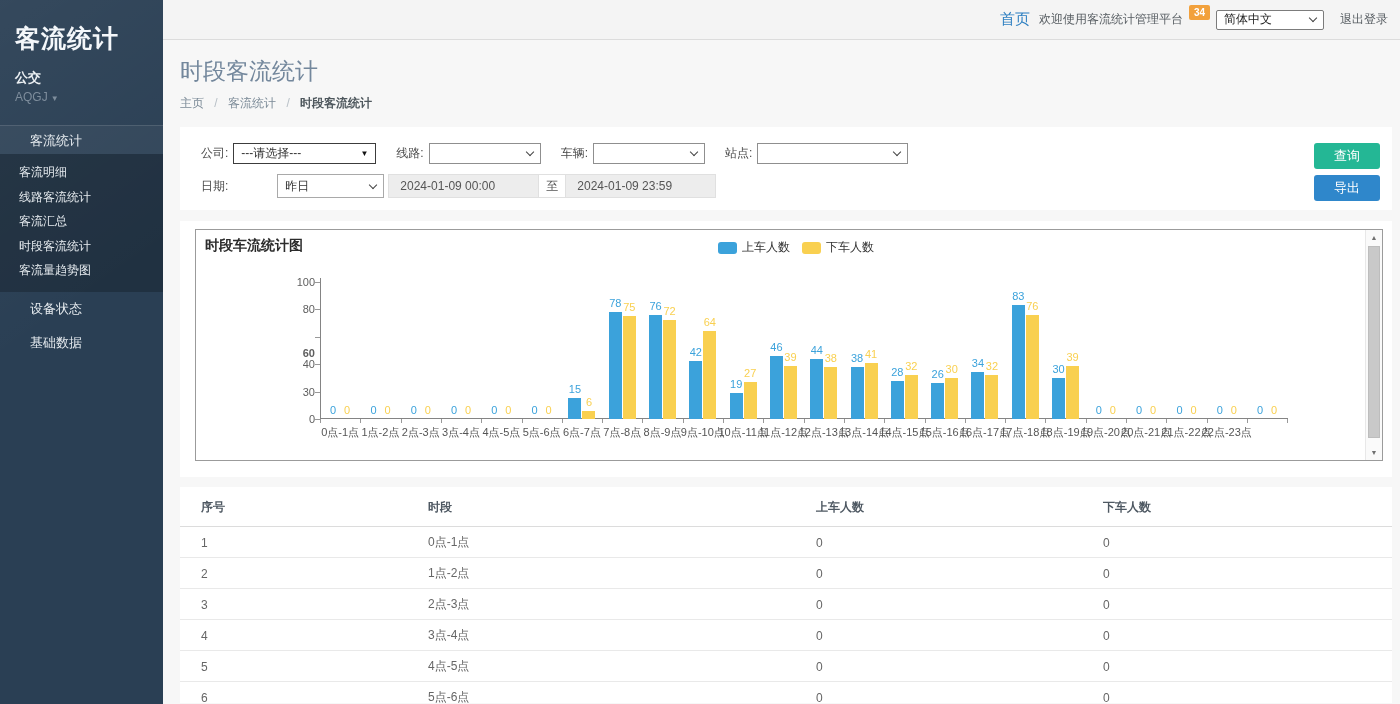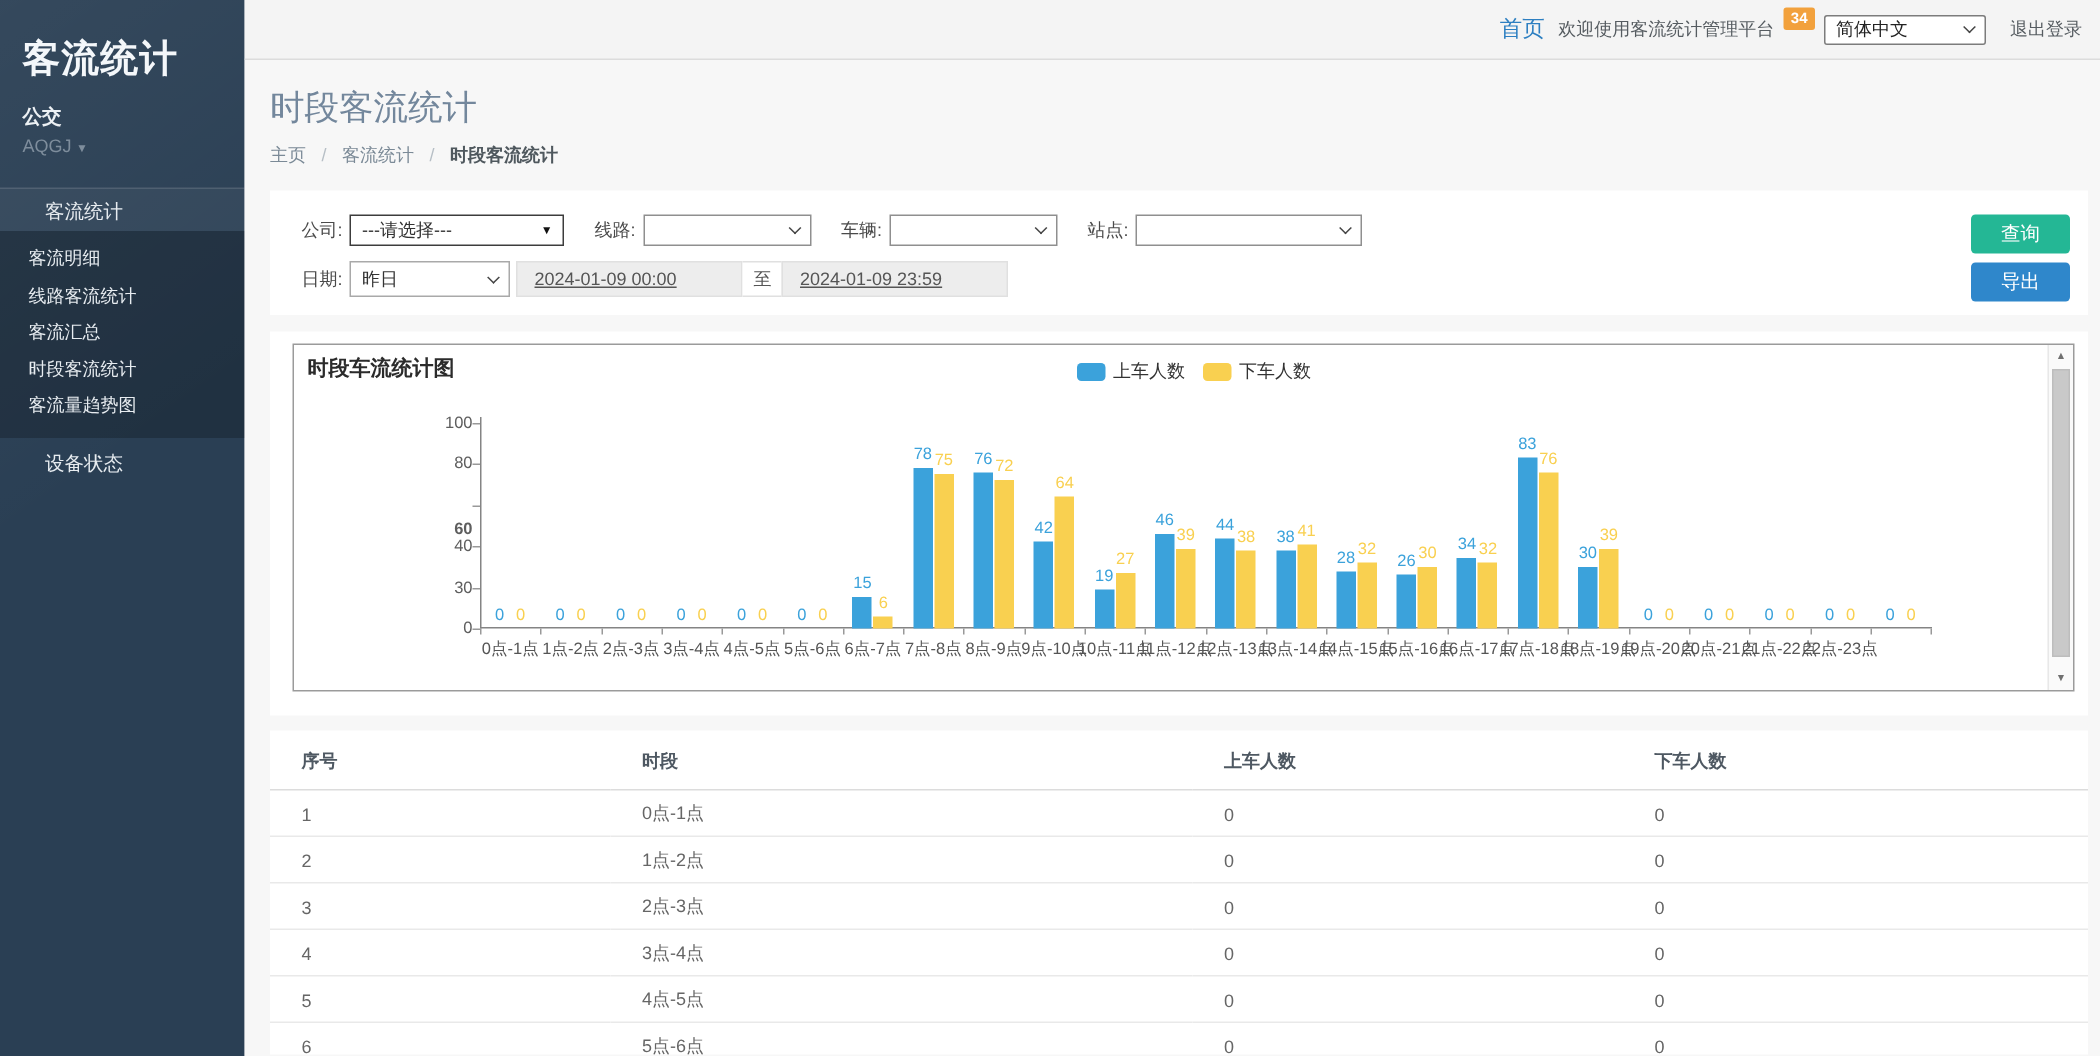--- a/index.html
+++ b/index.html
@@ -51,23 +51,23 @@
   .frow { display:flex; align-items:center; }
   .frow2 { margin-top:10px; }
   .flabel { font-size:12px; color:#4a4a4a; margin-right:5px; }
   .ml20 { margin-left:20px; }
   .sel { border:1px solid #8f8f8f; background:#fff; height:21px; display:flex; align-items:center;
     justify-content:space-between; padding:0 7px; font-size:12px; color:#333; cursor:pointer; }
   .sel-company { width:143px; border-color:#3c3c3c; }
   .sel-company .tri { font-size:8px; color:#111; }
   .sel-line, .sel-vehicle { width:112px; }
   .sel-station { width:151px; }
-  .sel-date { width:107px; height:24px; border-color:#a9a9a9; }
+  .sel-date { width:107px; height:24px; border-color:#a9a9a9;margin-left:44px; }
   .dinput { width:151px; height:24px; background:#ededed; border:1px solid #e0e0e0; color:#555;
-    font-size:12px; display:flex; align-items:center; padding-left:11px; margin-left:4px;text-decoration:underline; }
+    font-size:12px; display:flex; align-items:center; padding-left:11px; margin-left:4px; }
   .dinput2 { margin-left:0; }
   .dsep { width:26px; height:24px; background:#fff; border-top:1px solid #e0e0e0; border-bottom:1px solid #e0e0e0;
     text-align:center; line-height:22px; font-size:12px; color:#555; }
   .btn { position:absolute; right:12px; width:66px; height:26px; border-radius:3px; border:none;
     color:#fff; font-size:13px; text-align:center; line-height:26px; cursor:pointer; }
   .btn-query { top:16px; background:#24b795; }
   .btn-export { top:48px; background:#2f87cb; }
 
   
   .chart-card { margin-top:11px; background:#fff; height:256px; padding:8px 9px 0 15px; }
@@ -113,20 +113,21 @@
       <div class="nav-section">客流统计</div>
       <div class="nav-sub" id="nav-sub">
           <div class="nav-sub-item">客流明细</div>
           <div class="nav-sub-item">线路客流统计</div>
           <div class="nav-sub-item">客流汇总</div>
           <div class="nav-sub-item">时段客流统计</div>
           <div class="nav-sub-item">客流量趋势图</div>
         </div>
       <div id="nav-others">
           <div class="nav-item">设备状态</div>
+          <div class="nav-item">基础数据</div>
         </div>
     </div>
   </div>
 
   <div class="content">
 
     <div class="topbar">
       <span class="tb-home">首页</span>
       <span class="tb-welcome">欢迎使用客流统计管理平台</span>
       <span class="tb-badge">34</span>

